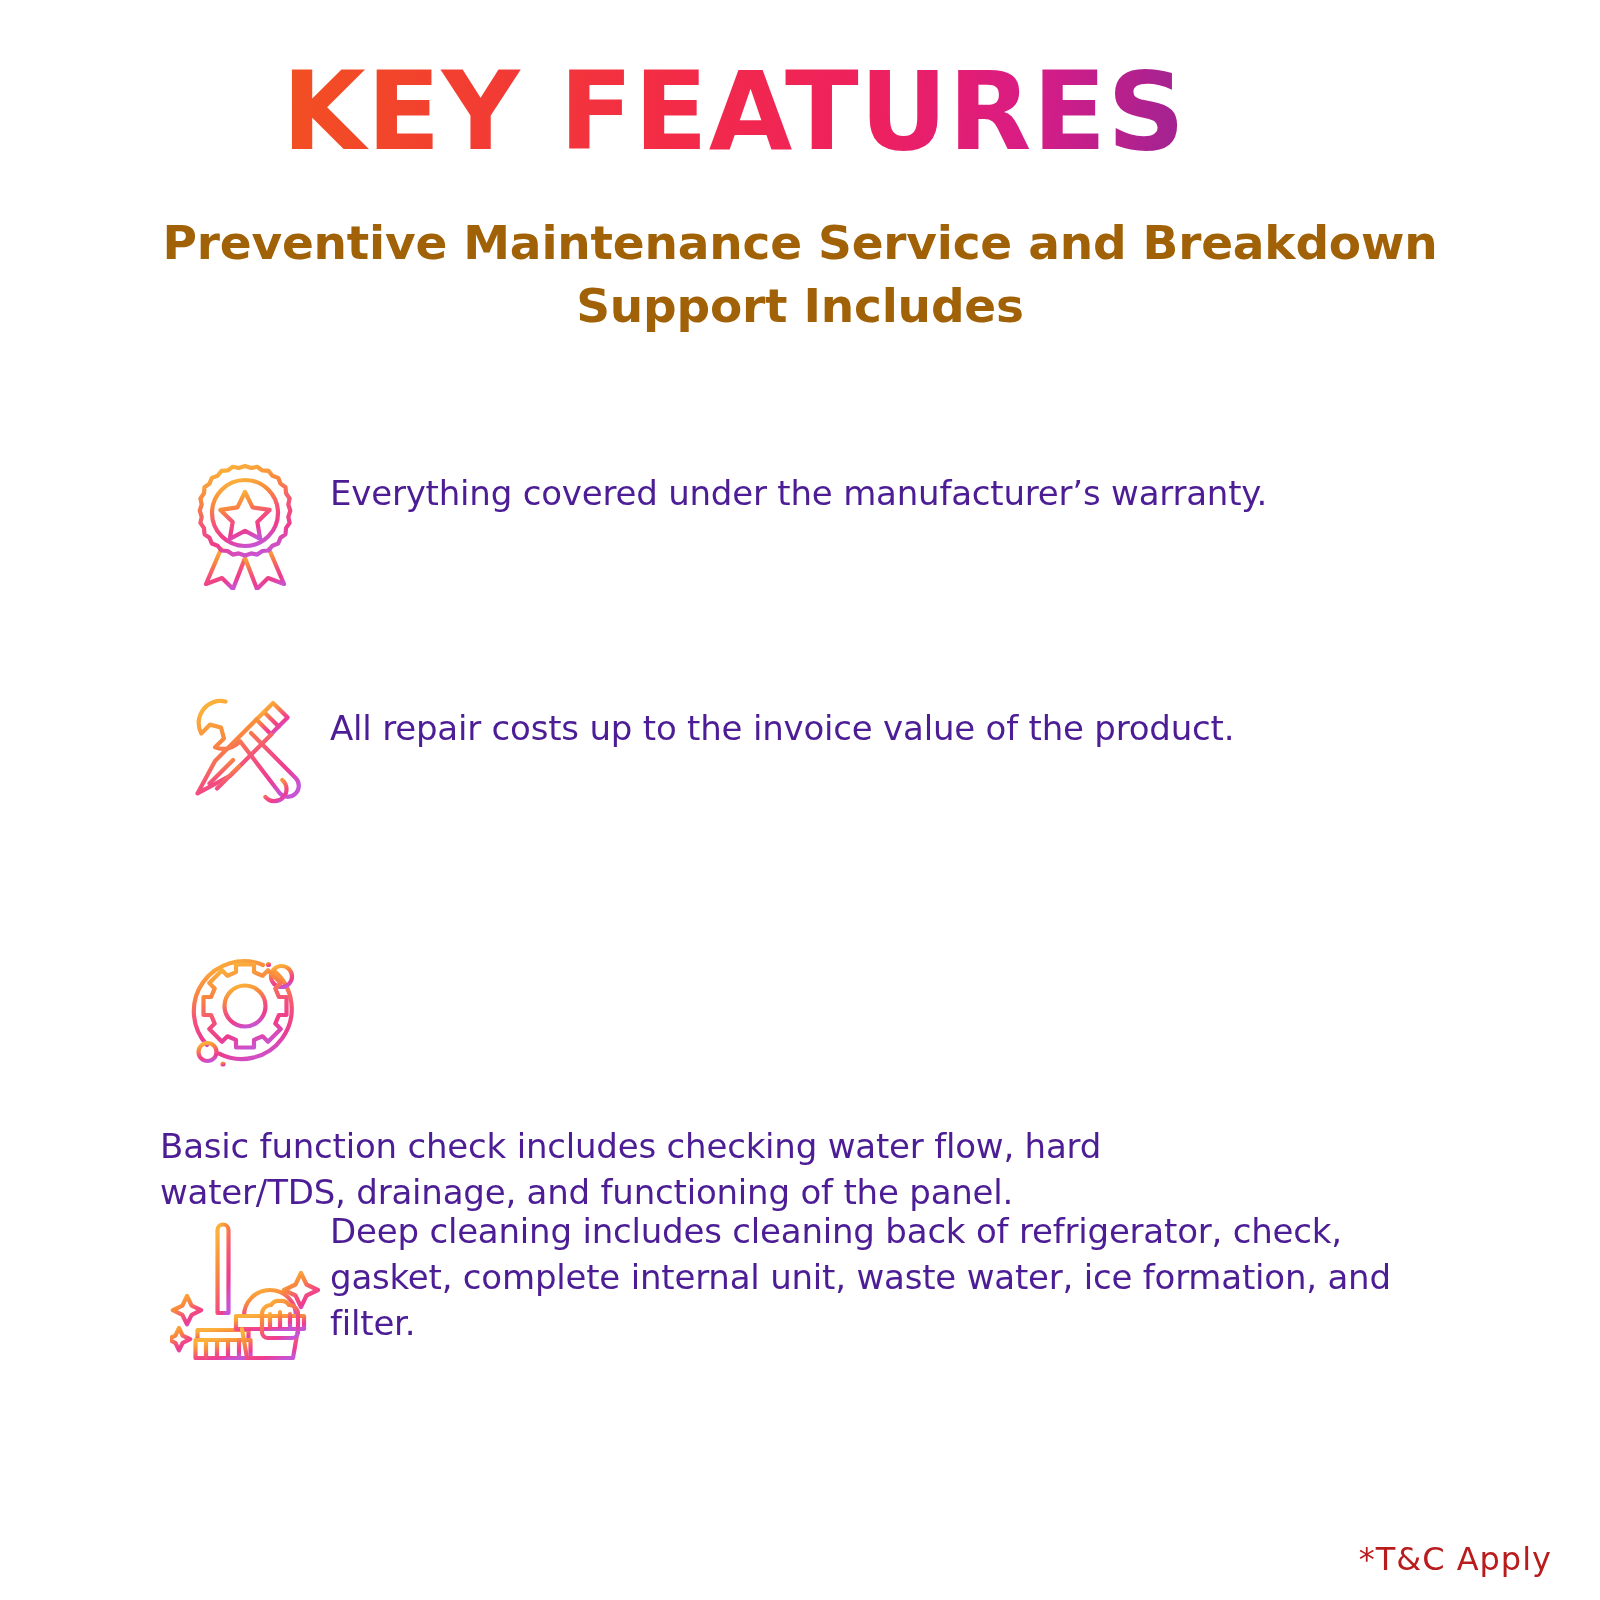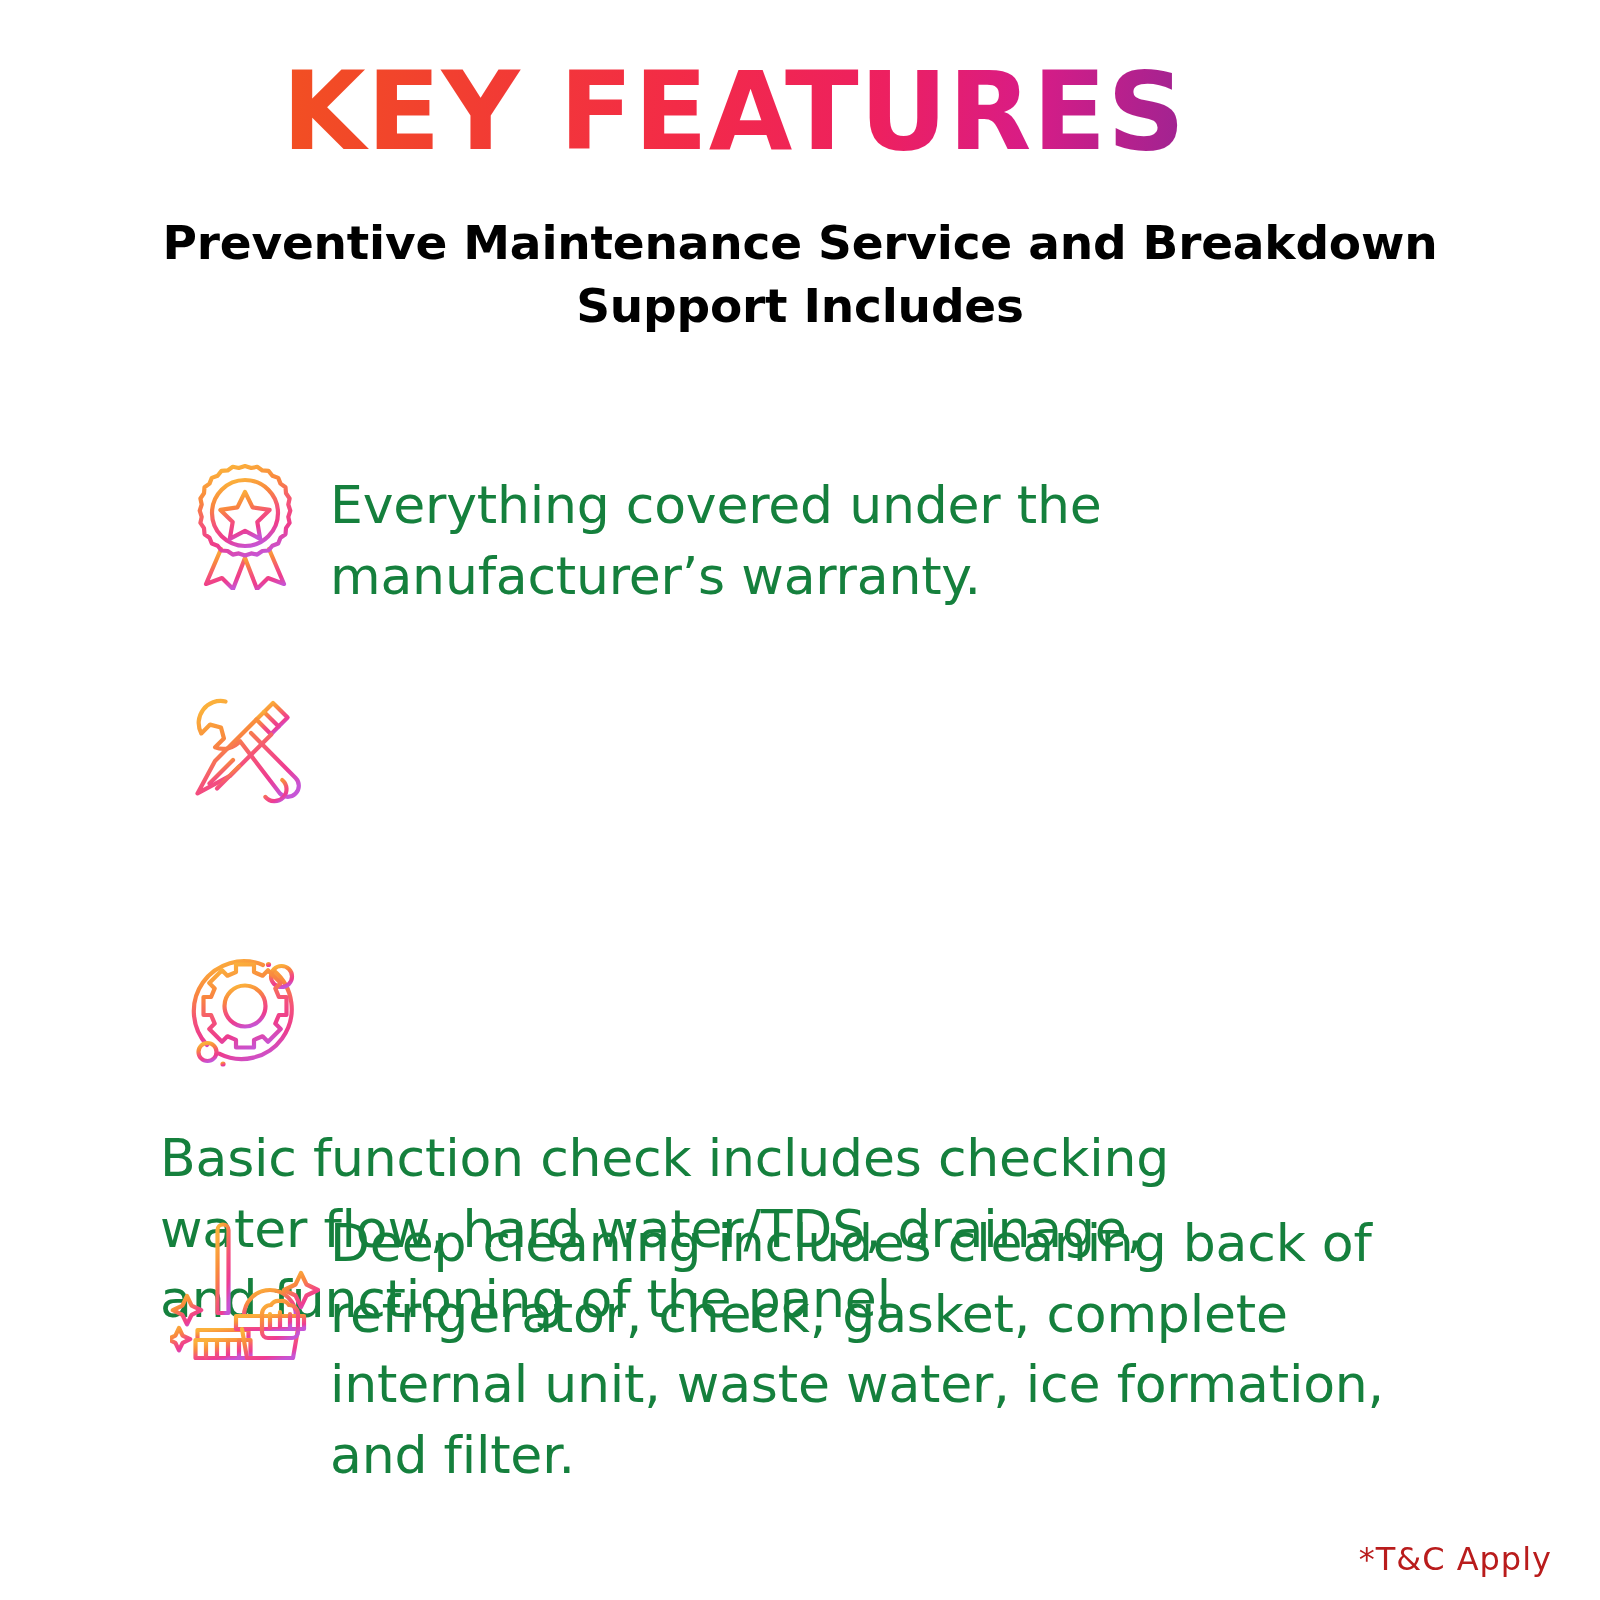--- a/index.html
+++ b/index.html
@@ -57,21 +57,21 @@
     position: absolute;
     top: 212px;
     left: 90px;
     width: 1420px;
     text-align: center;
     font-family: "DejaVu Sans", sans-serif;
     font-weight: 700;
     font-size: 47px;
     line-height: 1.33;
     letter-spacing: -0.2px;
-    color: #000000;
+    color: #a16207;
   }
 
   
   .features {
     position: absolute;
     top: 440px;
     left: 0;
     width: 1600px;
   }
   .feature-row {
@@ -95,23 +95,23 @@
   }
   .feature-icon svg {
     display: block;
   }
 
   .feature-text {
     flex: 1 1 auto;
     max-width: 1070px;
     font-family: "DejaVu Sans", sans-serif;
     font-weight: 400;
-    font-size: 52px;
+    font-size: 34px;
     line-height: 1.36;
-    color: #15803d;
+    color: #4c1d95;
     letter-spacing: -0.2px;
     padding-right: 50px;
   }
 
   .r1 .feature-icon { padding-top: 16px; }
   .r1 .feature-text { padding-top: 30px; }
 
   .r2 .feature-icon { padding-top: 10px; }
   .r2 .feature-text { padding-top: 27px; }
 
@@ -203,20 +203,21 @@
 
           <path d="M92.0 15.0 l14.6 14.6 -9.0 9.0 -14.6 -14.6 Z"></path>
           <path d="M83.0 24.0 l-7.6 7.6 14.6 14.6 7.6 -7.6"></path>
 
           <path d="M75.4 31.6 L34.0 73.0 l-17.5 32.4 32.4 -17.5 41.4 -41.4"></path>
 
           <path d="M28.5 95.5 L52.0 72.0"></path>
           <path d="M36.0 100.5 L58.0 78.5"></path>
         </svg>
       </div>
+      <div class="feature-text">All repair costs up to the invoice value of the product.</div>
     </div>
 
     <div class="feature-row r3">
       <div class="feature-icon">
         <svg width="132" height="136" viewBox="0 0 132 136" fill="none" stroke="url(#icoGrad)" stroke-width="4.2" stroke-linecap="round" stroke-linejoin="round">
 
           <path d="M94.6 24.4 a50 50 0 0 1 8.5 68.0 a50 50 0 0 1 -63.0 15.2"></path>
           <path d="M28.0 99.0 A50 50 0 0 1 84.0 19.0"></path>
 
           <circle cx="102.5" cy="30.5" r="10.5"></circle>

